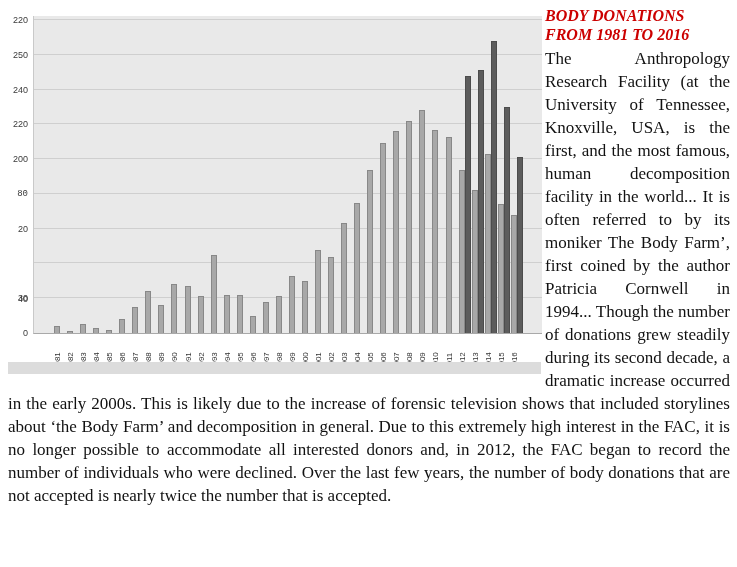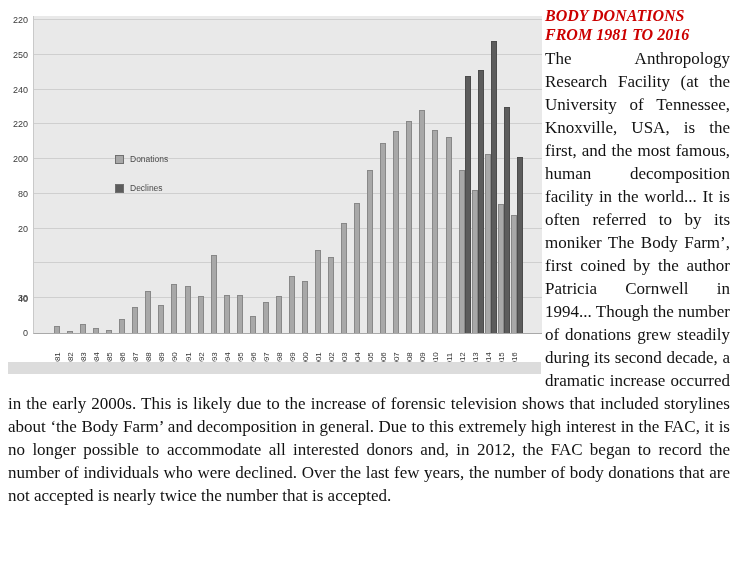--- a/index.html
+++ b/index.html
@@ -115,21 +115,21 @@
         <div class="bar don" style="left: 463.7px; height: 128.678px; background: rgb(168, 168, 168); border-color: rgb(136, 136, 136);"></div>
         <div class="bar dec" style="left: 469.7px; height: 226.056px; background: rgb(92, 92, 92); border-color: rgb(76, 76, 76);"></div>
         <div class="bar don" style="left: 476.75px; height: 118.244px; background: rgb(168, 168, 168); border-color: rgb(136, 136, 136);"></div>
         <div class="bar dec" style="left: 482.75px; height: 175.628px; background: rgb(92, 92, 92); border-color: rgb(76, 76, 76);"></div>
       </div>
     <div id="ylabs">
         <div class="ylab" style="top: 322px;">0</div>
         <div class="ylab" style="top: 287.222px;">30</div>
         <div class="ylab" style="top: 248px; margin-top: 40px;">40</div>
         <div class="ylab" style="top: 217.667px;">20</div>
-        <div class="ylab" style="top: 182.889px;">80</div>
+        <div class="ylab" style="top: 182.889px; font-family: Liberation Mono, monospace;">80</div>
         <div class="ylab" style="top: 148.111px;">200</div>
         <div class="ylab" style="top: 113.333px;">220</div>
         <div class="ylab" style="top: 78.5556px;">240</div>
         <div class="ylab" style="top: 43.7778px;">250</div>
         <div class="ylab" style="top: 9px;">220</div>
       </div>
     <div id="xlabs">
         <div class="xlab" style="left: 45px;">1981</div>
         <div class="xlab" style="left: 58.05px;">1982</div>
         <div class="xlab" style="left: 71.1px;">1983</div>
@@ -160,29 +160,19 @@
         <div class="xlab" style="left: 397.35px;">2008</div>
         <div class="xlab" style="left: 410.4px;">2009</div>
         <div class="xlab" style="left: 423.45px;">2010</div>
         <div class="xlab" style="left: 436.5px;">2011</div>
         <div class="xlab" style="left: 449.55px;">2012</div>
         <div class="xlab" style="left: 462.6px;">2013</div>
         <div class="xlab" style="left: 475.65px;">2014</div>
         <div class="xlab" style="left: 488.7px;">2015</div>
         <div class="xlab" style="left: 501.75px;">2016</div>
       </div>
-    <div class="legend" id="legend">
-        <div class="legend-item">
-          <div class="swatch" style="background: rgb(168, 168, 168);"></div>
-          <div class="legend-label">Donations</div>
-        </div>
-        <div class="legend-item">
-          <div class="swatch" style="background: rgb(92, 92, 92);"></div>
-          <div class="legend-label">Declines</div>
-        </div>
-      </div>
     <div class="bottom-strip"></div>
   </div>
 
   <h1 class="doc-title" style="color: rgb(204, 0, 0);">BODY DONATIONS FROM 1981 TO 2016</h1>
   <p class="doc-body">The Anthropology Research Facility (at the University of Tennessee, Knoxville, USA, is the first, and the most famous, human decomposition facility in the world... It is often referred to by its moniker The Body Farm’, first coined by the author Patricia Cornwell in 1994... Though the number of donations grew steadily during its second decade, a dramatic increase occurred in the early 2000s. This is likely due to the increase of forensic television shows that included storylines about ‘the Body Farm’ and decomposition in general. Due to this extremely high interest in the FAC, it is no longer possible to accommodate all interested donors and, in 2012, the FAC began to record the number of individuals who were declined. Over the last few years, the number of body donations that are not accepted is nearly twice the number that is accepted.</p>
 
 </div>
 
 </body></html>

